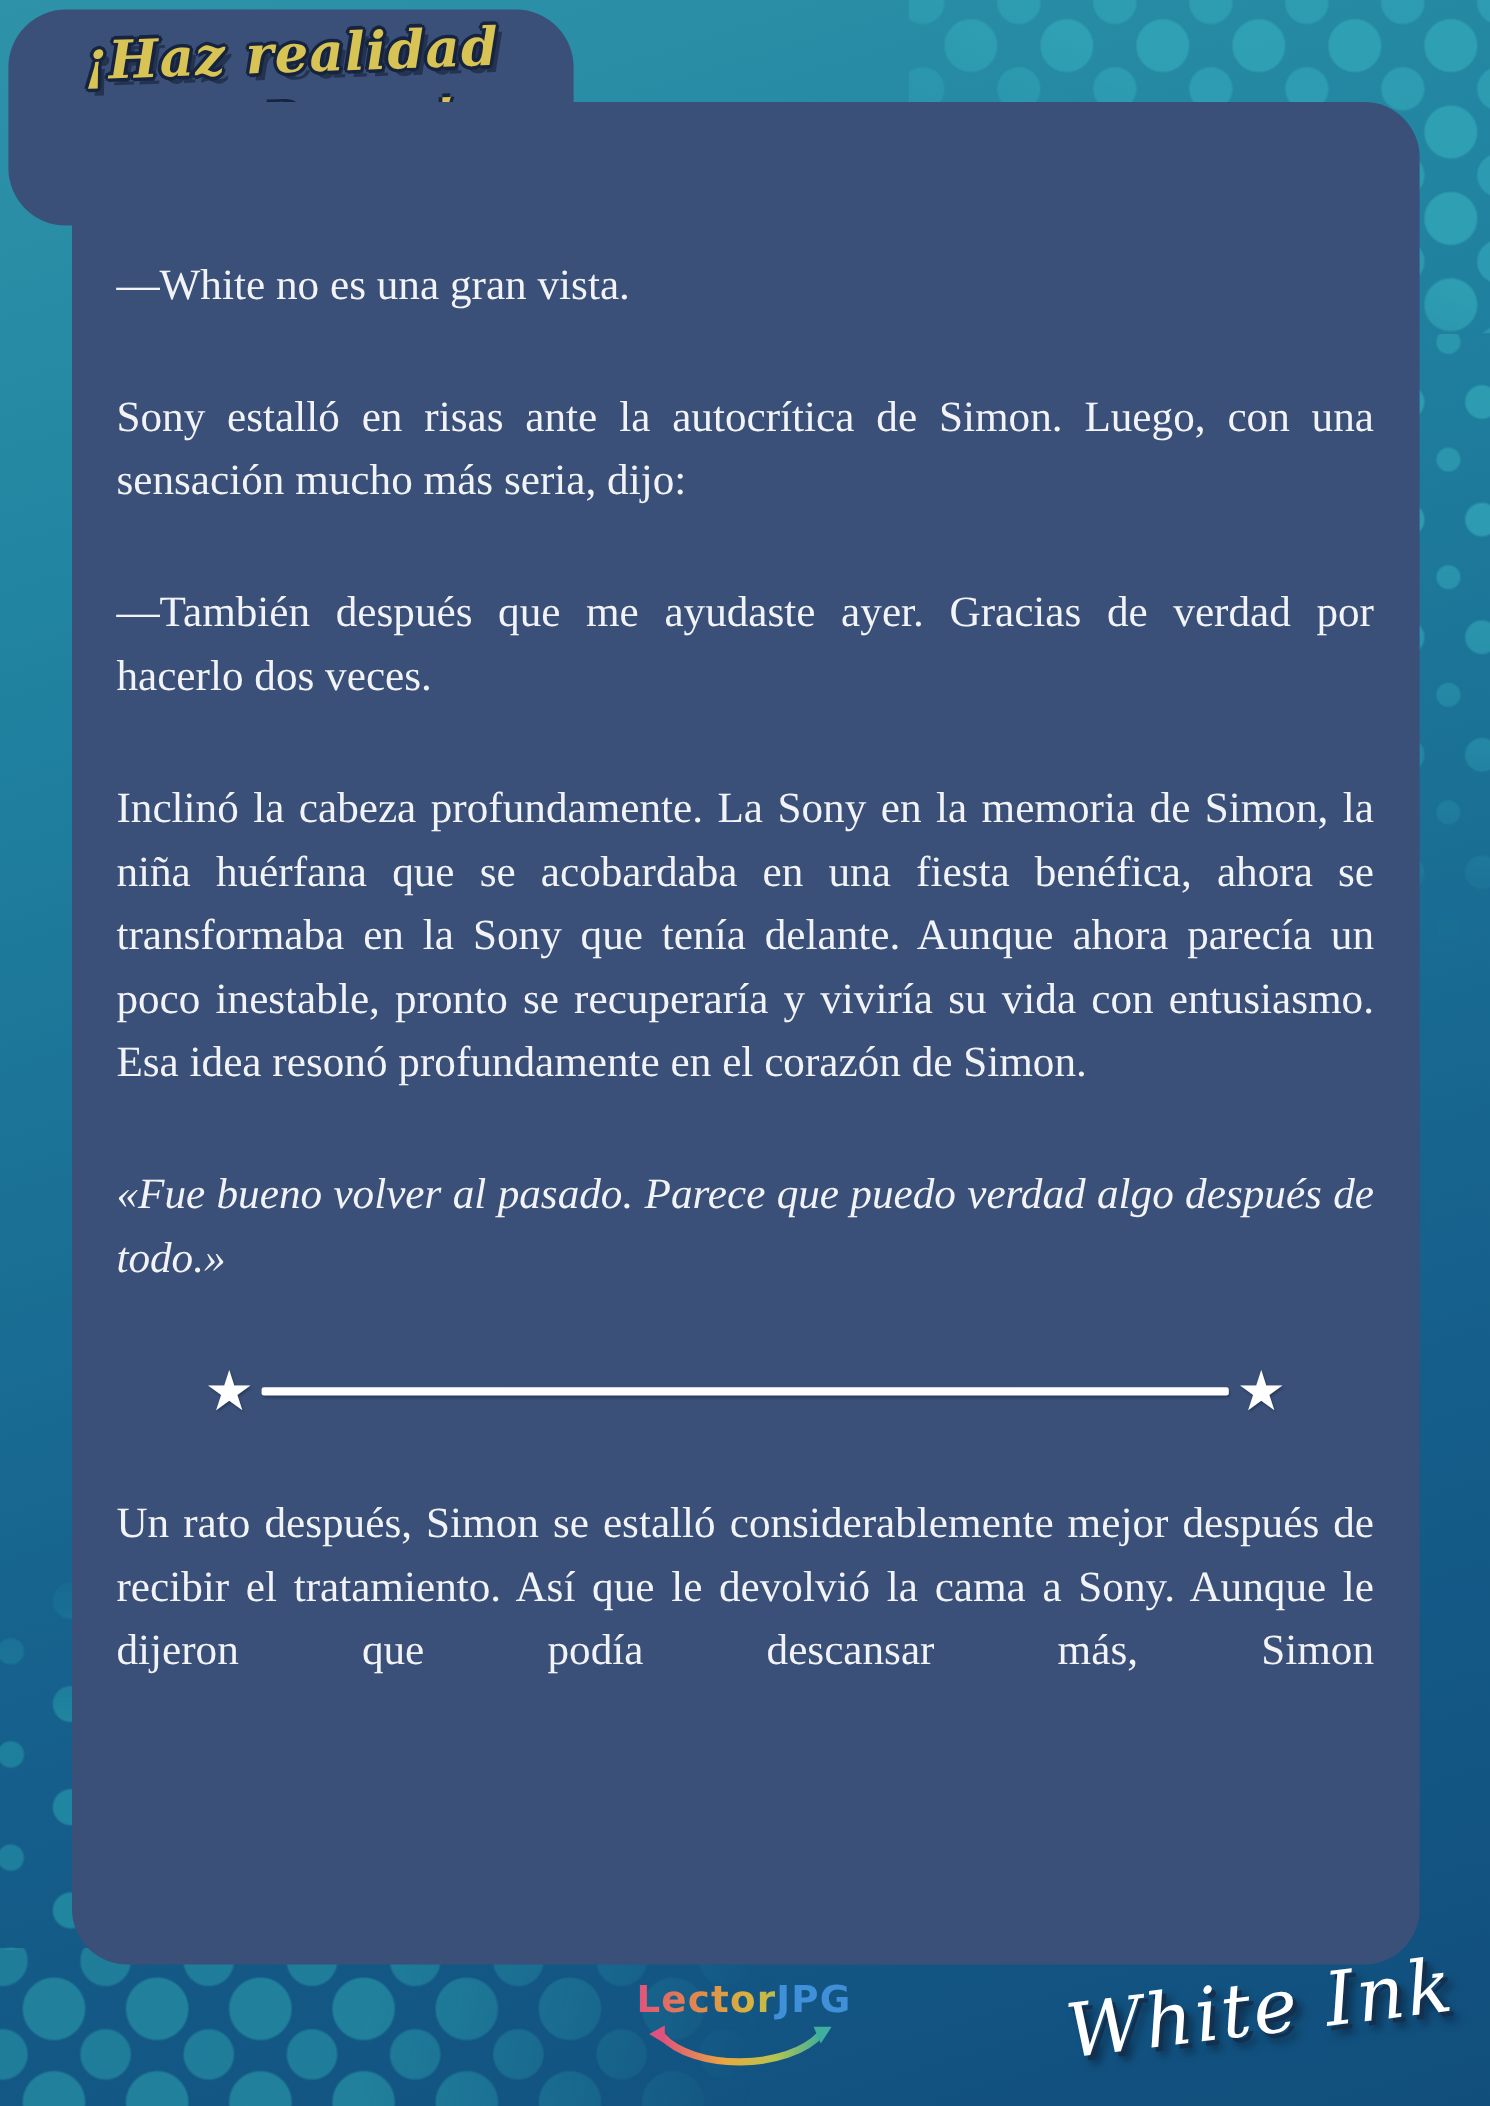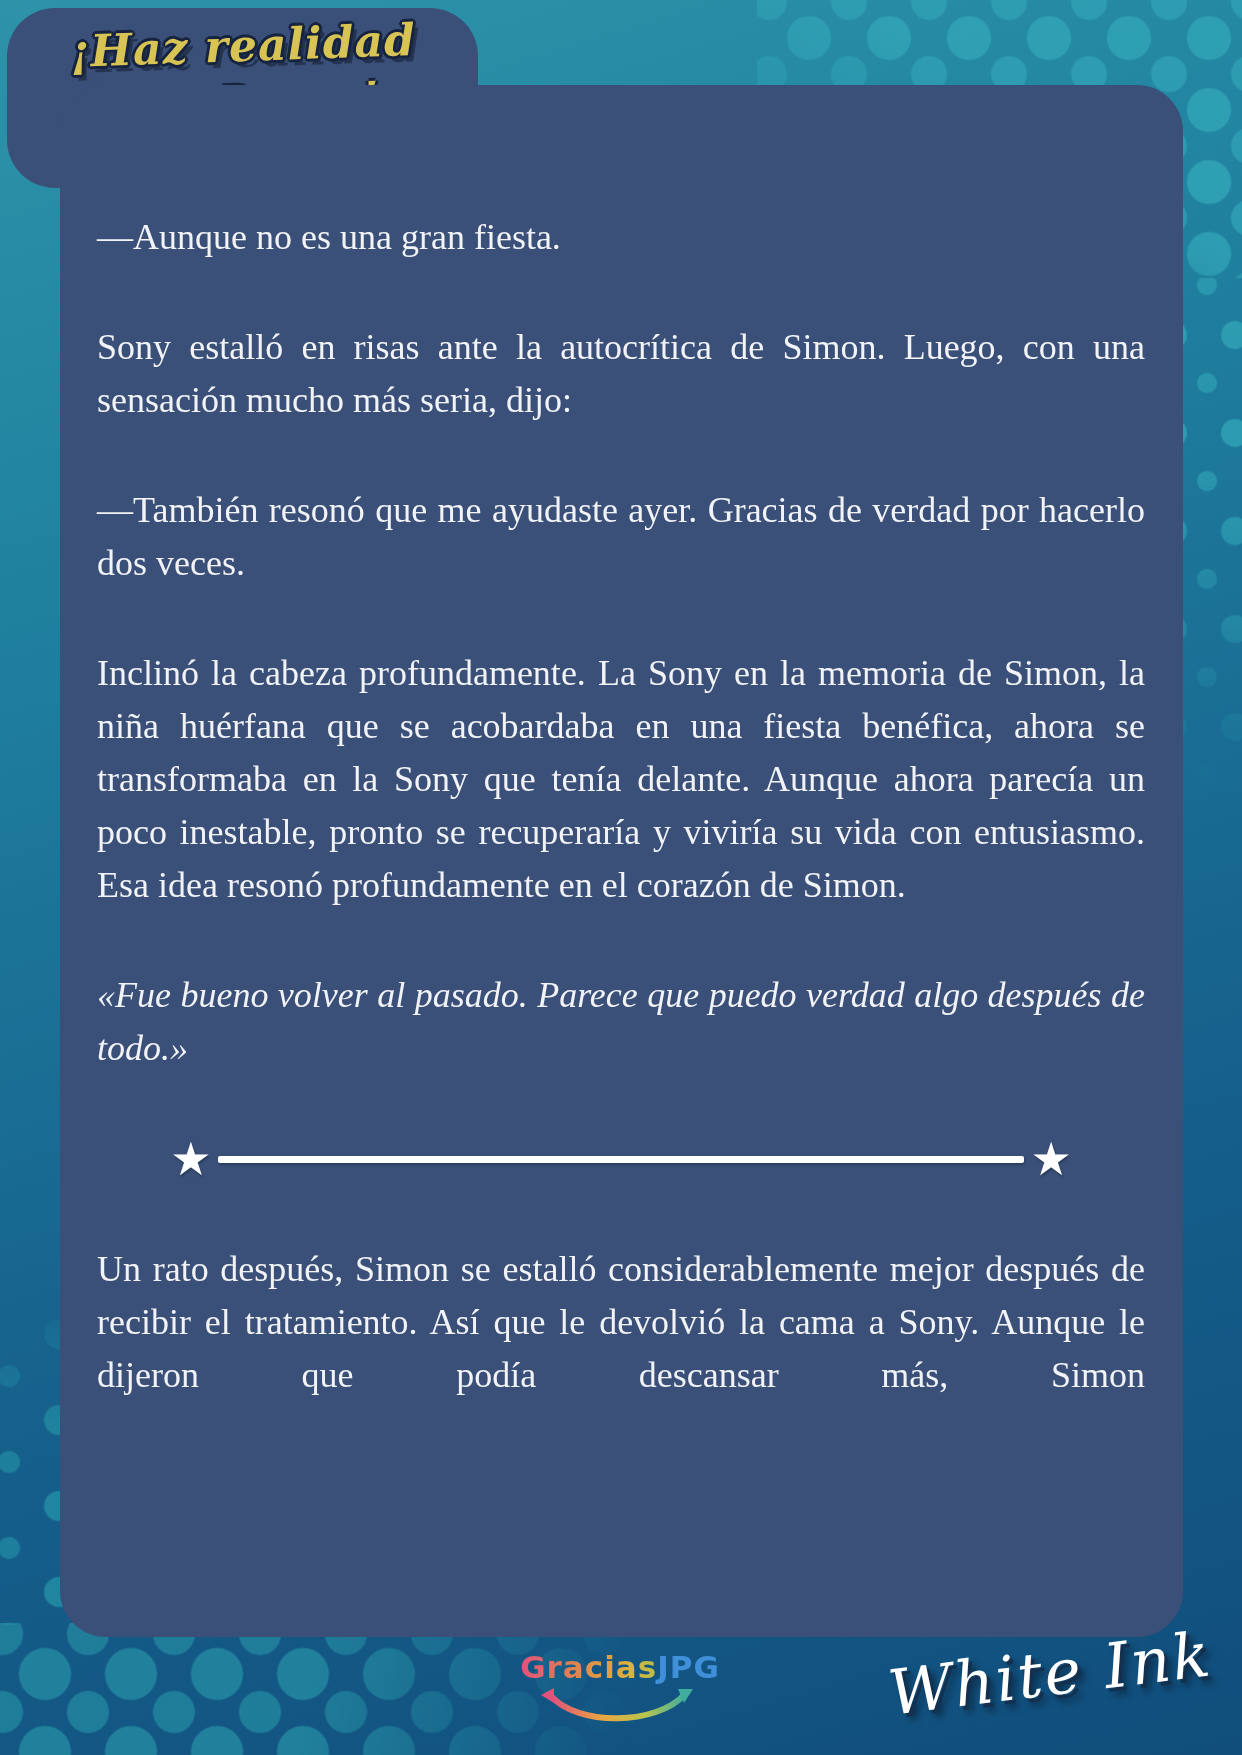--- a/index.html
+++ b/index.html
@@ -135,37 +135,37 @@
   <div class="logo-bubble">
     <div class="logo-line1">¡Haz realidad</div>
     <div class="logo-line2-row">
       <span class="logo-tu">tu</span>
       <span class="logo-deseo">Deseo!</span>
     </div>
   </div>
 
   <div class="card">
     <div>
-        <p>—Aunque no es una gran fiesta.</p>
+        <p>—White no es una gran vista.</p>
         <p>Sony estalló en risas ante la autocrítica de Simon. Luego, con una sensación mucho más seria, dijo:</p>
-        <p>—También resonó que me ayudaste ayer. Gracias de verdad por hacerlo dos veces.</p>
+        <p>—También después que me ayudaste ayer. Gracias de verdad por hacerlo dos veces.</p>
         <p>Inclinó la cabeza profundamente. La Sony en la memoria de Simon, la niña huérfana que se acobardaba en una fiesta benéfica, ahora se transformaba en la Sony que tenía delante. Aunque ahora parecía un poco inestable, pronto se recuperaría y viviría su vida con entusiasmo. Esa idea resonó profundamente en el corazón de Simon.</p>
         <p class="italic">«Fue bueno volver al pasado. Parece que puedo verdad algo después de todo.»</p>
         <div class="divider">
           <span class="star">★</span>
           <span class="divider-line"></span>
           <span class="star">★</span>
         </div>
         <p class="justify-last">Un rato después, Simon se estalló considerablemente mejor después de recibir el tratamiento. Así que le devolvió la cama a Sony. Aunque le dijeron que podía descansar más, Simon</p>
       </div>
   </div>
 
   <div class="reader-logo">
     <div class="reader-logo-text">
-      <span class="part1">Gracias</span><span class="part2">JPG</span>
+      <span class="part1">Lector</span><span class="part2">JPG</span>
     </div>
     <svg class="smile-arrow" width="170" height="42" viewBox="0 0 170 42">
       <defs>
         <linearGradient id="smileGrad" x1="0" y1="0" x2="1" y2="0">
           <stop offset="0" stop-color="#e0527c"></stop>
           <stop offset="0.4" stop-color="#e8a93f"></stop>
           <stop offset="0.7" stop-color="#b9c44f"></stop>
           <stop offset="1" stop-color="#3fae9e"></stop>
         </linearGradient>
       </defs>

